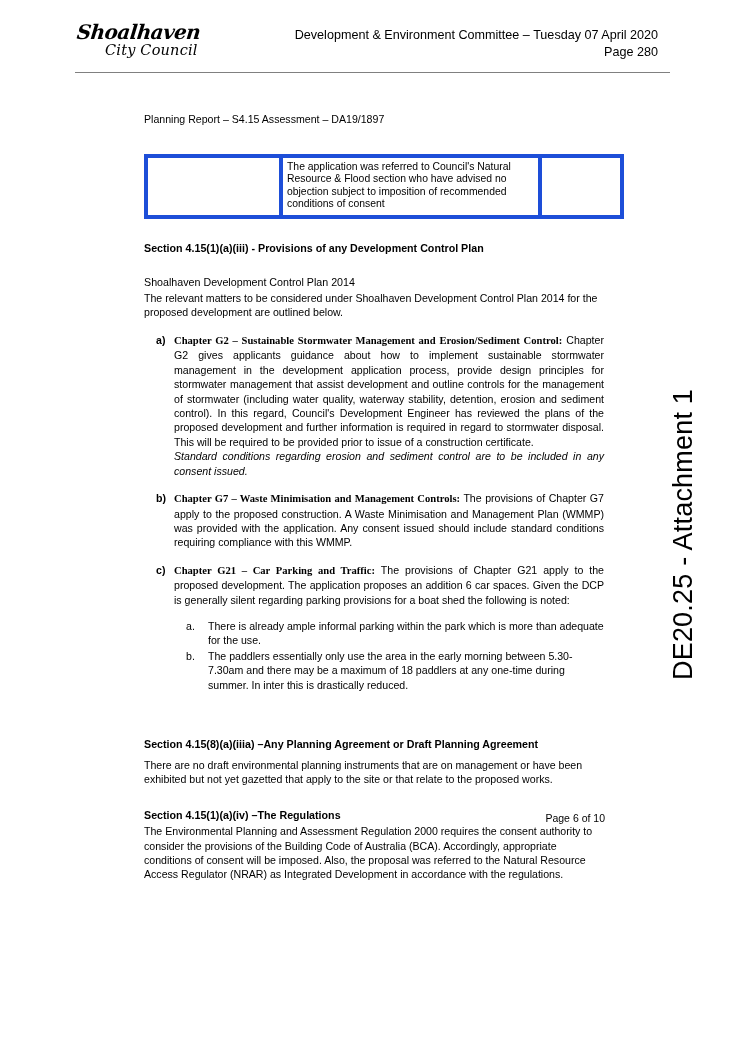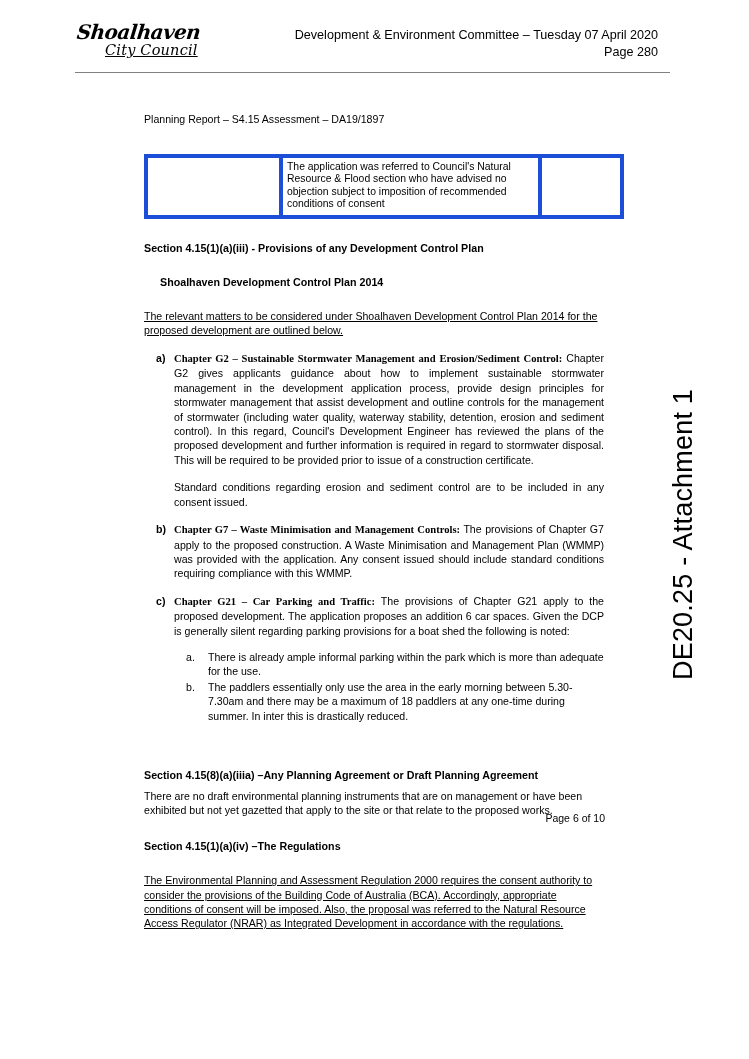--- a/index.html
+++ b/index.html
@@ -46,21 +46,20 @@
   }
   .logo-sub {
     font-family: "DejaVu Serif", serif;
     font-style: italic;
     font-size: 14.5px;
     color: #000;
     display: block;
     line-height: 16px;
     padding-left: 30px;
     letter-spacing: 0.2px;
-    text-decoration: underline;
   }
   .header-text {
     position: absolute;
     right: 12px;
     top: 5px;
     text-align: right;
     font-size: 12.6px;
     line-height: 17px;
     font-family: "Liberation Sans", sans-serif;
   }
@@ -129,30 +128,30 @@
 
   
   h2.sec-head {
     font-size: 10.7px;
     font-weight: bold;
     margin: 22px 0 0 0;
     line-height: 14px;
   }
   h3.sub-head {
     font-size: 10.7px;
-    font-weight: bold;
-    margin: 20px 0 0 16px;
+    font-weight: normal;
+    margin: 20px 0 0 0;
     line-height: 14px;
   }
   p.body-text {
     font-size: 10.6px;
     line-height: 14.2px;
     margin: 7px 0 0 0;
   }
-  p.body-text.tight { margin-top: 20px; text-decoration: underline; }
+  p.body-text.tight { margin-top: 2px; }
 
   
   ol.alpha {
     list-style: none;
     margin: 14px 0 0 0;
     padding: 0;
   }
   ol.alpha > li {
     position: relative;
     padding-left: 30px;
@@ -166,21 +165,21 @@
     left: 12px;
     top: 0;
     font-weight: bold;
     font-size: 10.6px;
   }
   ol.alpha > li .lead { font-weight: bold; font-family: Liberation Serif, serif; }
   ol.alpha > li p {
     margin: 0;
     text-align: justify;
   }
-  ol.alpha > li p + p { margin-top: 13px; }
+  ol.alpha > li p + p { margin-top: 0; font-style: italic; }
 
   
   ol.alpha2 {
     list-style: none;
     margin: 12px 0 0 0;
     padding: 0;
   }
   ol.alpha2 > li {
     position: relative;
     padding-left: 34px;

